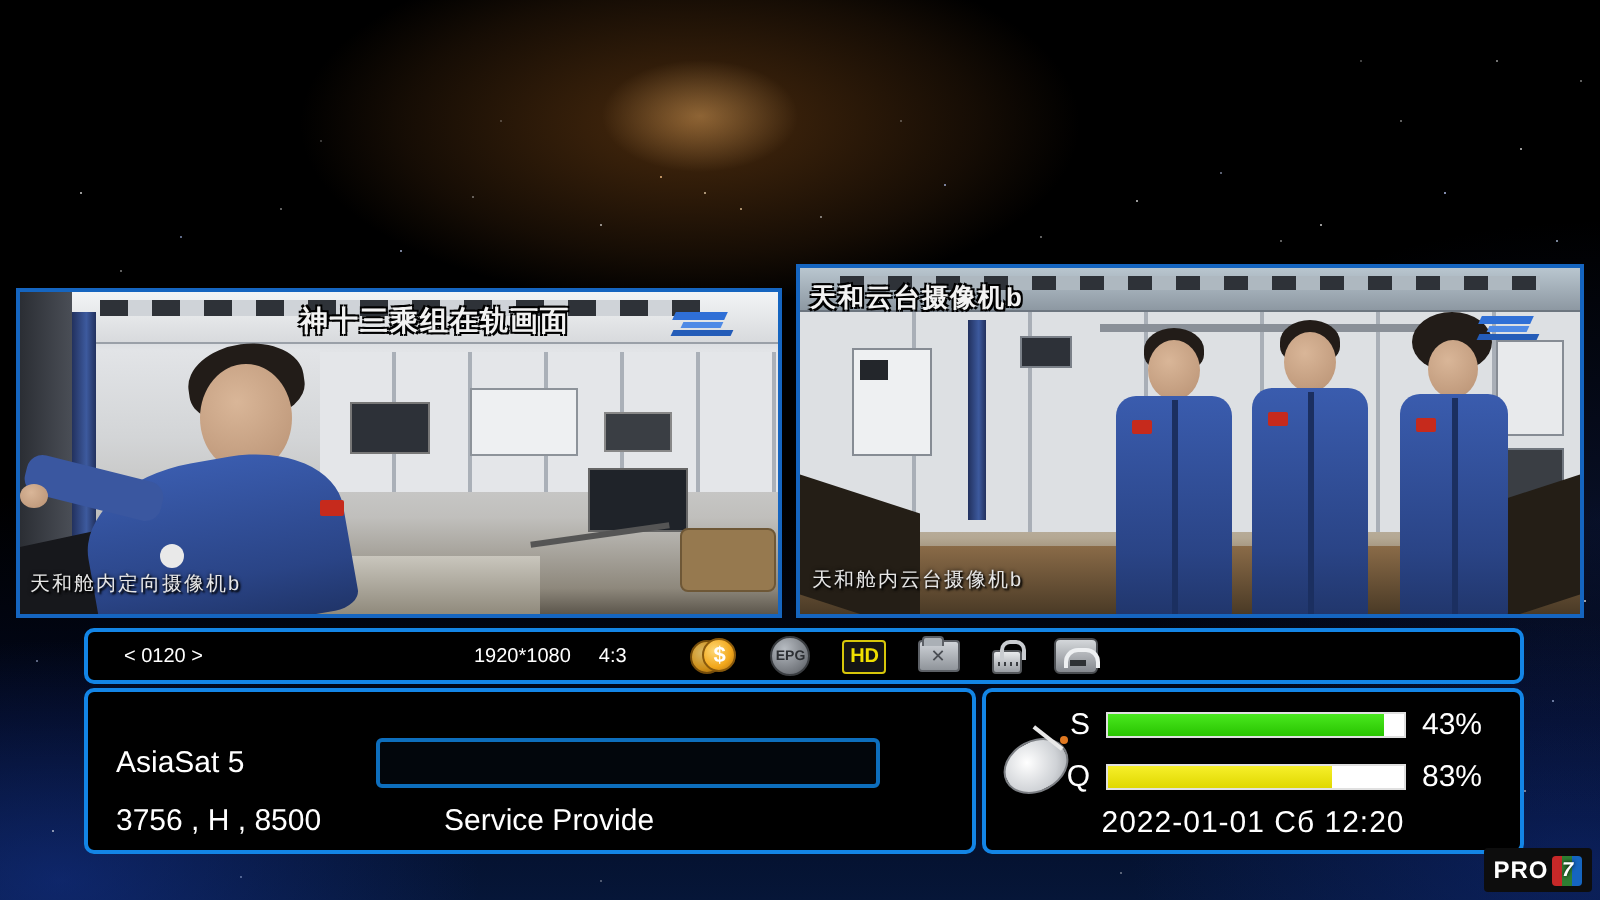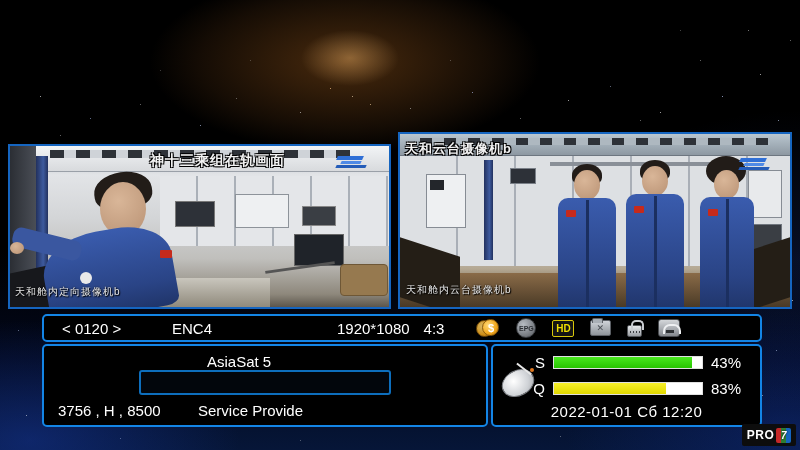--- a/index.html
+++ b/index.html
@@ -51,24 +51,24 @@
   .cms-logo i { position:absolute; display:block; background:#2f6fd6; transform:skewX(-25deg); }
   .cms-logo i:nth-child(1){ left:2px; top:2px; width:26px; height:4px; }
   .cms-logo i:nth-child(2){ left:6px; top:7px; width:20px; height:3px; background:#4f8ae6; }
   .cms-logo i:nth-child(3){ left:1px; top:11px; width:30px; height:3px; background:#245cb8; }
 
   
   .osd-box { position:absolute; background:#000; border:2px solid #1385e6; border-radius:5px; color:#fff; }
   .osd-top { left:42px; top:314px; width:720px; height:28px; display:flex; align-items:center; }
   .osd-left { left:42px; top:344px; width:446px; height:83px; }
   .osd-right { left:491px; top:344px; width:271px; height:83px; }
-  .osd-top .txt { font-size:15px; color:#fff; }
+  .osd-top .txt { font-size:10px; color:#fff; }
   .ch-num { margin-left:18px; width:110px; }
   .ch-name { width:165px; }
-  .res { }
+  .res { margin-left:65px; }
   .ar { margin-left:14px; }
   .icon-row { display:flex; gap:16px; margin-left:32px; align-items:center; }
   .ic { width:22px; height:18px; position:relative; display:flex; align-items:center; justify-content:center; }
   .ic-coins { width:24px; }
   .coin { position:absolute; width:17px; height:17px; border-radius:50%;
     background:radial-gradient(circle at 35% 35%, #ffd977, #f2a71b 60%, #b06f10); border:1px solid #8a5a0c;
     color:#fff; font-size:11px; font-weight:bold; display:flex; align-items:center; justify-content:center; }
   .coin.back { left:0; top:1px; filter:brightness(.85); }
   .coin.front { left:6px; top:0; }
   .ic-epg { width:20px; height:20px; border-radius:50%;
@@ -89,21 +89,21 @@
   .ic-radio { width:22px; height:18px; background:linear-gradient(180deg,#d4d7da,#85898f); border:1px solid #4a4d51; border-radius:3px; }
   .ic-radio::before { content:""; position:absolute; left:4px; top:4px; width:14px; height:8px;
     border:2px solid #eef0f2; border-bottom:none; border-radius:7px 7px 0 0; }
   .ic-radio::after { content:""; position:absolute; left:7px; bottom:3px; width:8px; height:3px; background:#2e3134; }
 
   .tuner-row { position:absolute; left:0; width:100%; display:flex; align-items:center; font-size:15px; }
   .lbl { margin-left:14px; width:130px; }
   .slot { width:252px; height:25px; background:#02060c; border:2px solid #0d6ebd; border-radius:3px; }
   .tp-row { bottom:6px; }
   .tp { margin-left:14px; width:140px; }
-  .svc { width:128px; }
+  .svc { width:128px;margin-left:24px; }
 
   .dish { position:absolute; left:6px; top:16px; width:44px; height:44px; }
   .dish .plate { position:absolute; left:2px; top:8px; width:34px; height:26px; border-radius:50%;
     background:radial-gradient(circle at 40% 35%, #ffffff, #cfd2d6 60%, #9b9ea3); border:1px solid #7c7f84;
     transform:rotate(-28deg); }
   .dish .arm { position:absolute; left:16px; top:6px; width:18px; height:2px; background:#e8e8e8; transform:rotate(38deg); }
   .dish .feed { position:absolute; left:31px; top:6px; width:4px; height:4px; border-radius:50%; background:#e07820; }
   .sig-row { position:absolute; display:flex; align-items:center; }
   .sig-label { font-size:15px; width:16px; text-align:right; margin-right:8px; }
   .meter { width:150px; height:13px; background:#fff; border:1px solid #e0e0e0; }
@@ -210,38 +210,37 @@
           <i></i>
           <i></i>
         </div>
       <div class="cap-top" style="left:5px;top:6px;font-size:13px;">天和云台摄像机b</div>
       <div class="cap-bottom" style="left:6px;bottom:10px;">天和舱内云台摄像机b</div>
     </div>
   </div>
 
   <div class="osd-box osd-top">
     <span class="txt ch-num">&lt; 0120 &gt;</span>
-    <span class="txt ch-name">ENC4</span>
     <span class="txt res">1920*1080</span>
     <span class="txt ar">4:3</span>
     <div class="icon-row">
       <div class="ic ic-coins">
         <span class="coin back"></span>
         <span class="coin front">$</span>
       </div>
       <div class="ic ic-epg">EPG</div>
       <div class="ic ic-hd">HD</div>
       <div class="ic ic-folder"></div>
       <div class="ic ic-lock"></div>
       <div class="ic ic-radio"></div>
     </div>
   </div>
 
   <div class="osd-box osd-left">
-    <div class="tuner-row" style="top:7px;flex-direction:column;">
+    <div class="tuner-row" style="top:23px;">
       <span class="lbl">AsiaSat 5</span>
       <div class="slot"></div>
     </div>
     <div class="tuner-row tp-row">
       <span class="tp">3756 , H , 8500</span>
       <span class="svc">Service Provide</span>
     </div>
   </div>
 
   <div class="osd-box osd-right">

